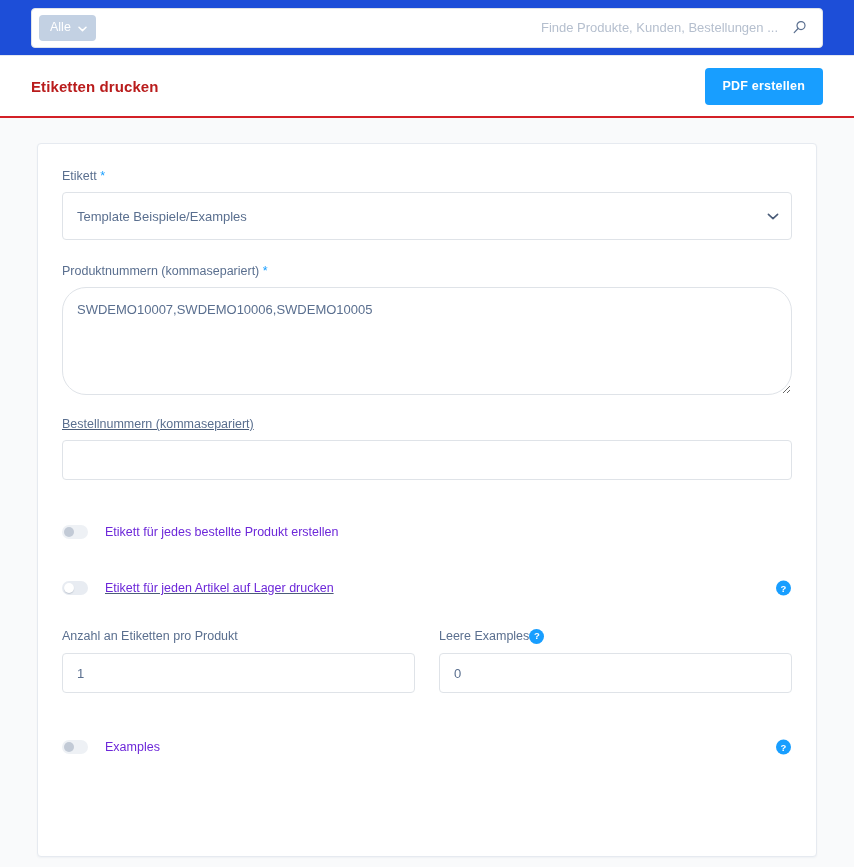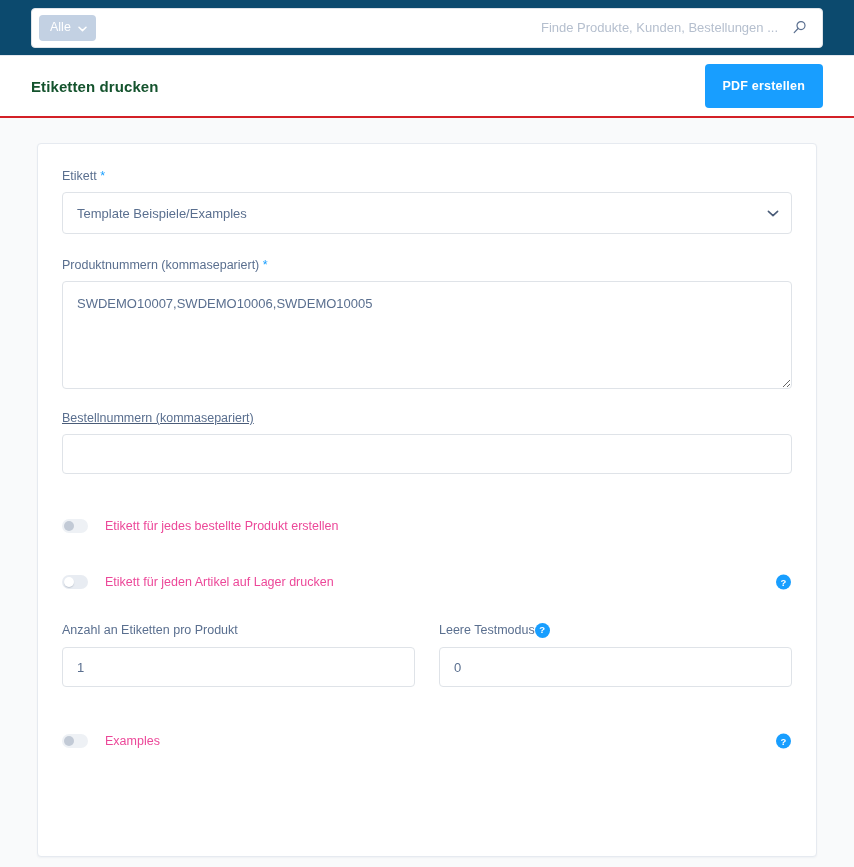--- a/index.html
+++ b/index.html
@@ -14,21 +14,21 @@
     background: #f9fafb;
     font-family: "Liberation Sans", "DejaVu Sans", sans-serif;
     font-size: 13px;
     color: #4a5c78;
     overflow: hidden;
   }
 
   
   .searchbar-wrap {
     height: 56px;
-    background: #0c4a6e;
+    background: #1d4ed8;
     padding: 0 31px;
     display: flex;
     align-items: center;
     border-bottom: 1px solid #e4e8ef;
   }
   .searchbox {
     flex: 1 1 auto;
     height: 40px;
     border: 1px solid #dfe3e8;
     border-radius: 4px;
@@ -86,29 +86,29 @@
     background: #ffffff;
     padding: 0 31px;
     display: flex;
     align-items: center;
     justify-content: space-between;
     border-bottom: 2px solid #d32027;
   }
   .page-title {
     font-size: 15px;
     font-weight: bold;
-    color: #14532d;
+    color: #b91c1c;
     letter-spacing: .1px;
   }
   .primary-btn {
     background: #189eff;
     color: #ffffff;
     border: 0;
     border-radius: 4px;
-    height: 44px;
+    height: 37px;
     padding: 0 18px;
     font-family: inherit;
     font-size: 12.5px;
     font-weight: bold;
     cursor: pointer;
     letter-spacing: .2px;
   }
 
   
   .content {
@@ -128,21 +128,21 @@
     display: block;
     font-size: 12.5px;
     color: #5a6f8f;
     margin-bottom: 9px;
   }
   .req { color: #189eff; }
 
   .select-wrap { position: relative; }
   .form-control {
     width: 100%;
-    height: 42px;
+    height: 48px;
     border: 1px solid #dfe3e8;
     border-radius: 4px;
     background: #ffffff;
     font-family: inherit;
     font-size: 13px;
     color: #5a6f8f;
     padding: 0 36px 0 14px;
     outline: none;
     display: flex;
     align-items: center;
@@ -157,20 +157,21 @@
   }
 
   textarea.form-control {
     height: 108px;
     display: block;
     padding: 13px 14px;
     resize: vertical;
     line-height: 1.45;
     cursor: text;
     color: #5a6f8f;
+    border-radius: 24px;
   }
   input.form-control-input {
     width: 100%;
     height: 40px;
     border: 1px solid #dfe3e8;
     border-radius: 4px;
     background: #ffffff;
     font-family: inherit;
     font-size: 13px;
     color: #5a6f8f;
@@ -179,21 +180,21 @@
   }
 
   
   .toggle-row {
     display: flex;
     align-items: center;
     min-height: 28px;
     position: relative;
   }
   .toggle-row.first-toggle { margin-top: 38px; }
-  .toggle-row.second-toggle { margin-top: 28px; }
+  .toggle-row.second-toggle { margin-top: 28px; text-decoration: underline; }
   .toggle-row.test-toggle { margin-top: 40px; }
 
   .switch {
     width: 26px;
     height: 14px;
     border-radius: 7px;
     position: relative;
     flex: 0 0 auto;
     margin-right: 17px;
     background: #e8ecf2;
@@ -207,21 +208,21 @@
     height: 10px;
     border-radius: 50%;
     background: #ffffff;
     box-shadow: 0 1px 1px rgba(80,95,120,.25);
   }
   .switch.disabled { background: #eef1f5; cursor: default; }
   .switch.disabled .knob { background: #c2cad6; box-shadow: none; }
 
   .toggle-label {
     font-size: 12.5px;
-    color: #ec4899;
+    color: #6d28d9;
   }
 
   .help-icon {
     width: 15px;
     height: 15px;
     border-radius: 50%;
     background: #189eff;
     color: #ffffff;
     font-size: 9.5px;
     font-weight: bold;
@@ -331,21 +332,21 @@
 
     <div class="num-row">
       <div class="num-col">
         <div class="num-label-line">
           <label class="field-label" style="margin:0;">Anzahl an Etiketten pro Produkt</label>
         </div>
         <input class="form-control-input" type="text" value="1" style="">
       </div>
       <div class="num-col">
         <div class="num-label-line">
-          <label class="field-label" style="margin:0;">Leere Testmodus</label>
+          <label class="field-label" style="margin:0;">Leere Examples</label>
           <span class="help-icon">?</span>
         </div>
         <input class="form-control-input" type="text" value="0" style="">
       </div>
     </div>
 
     <div class="toggle-row test-toggle">
       <span class="switch disabled">
         <span class="knob"></span>
       </span>

